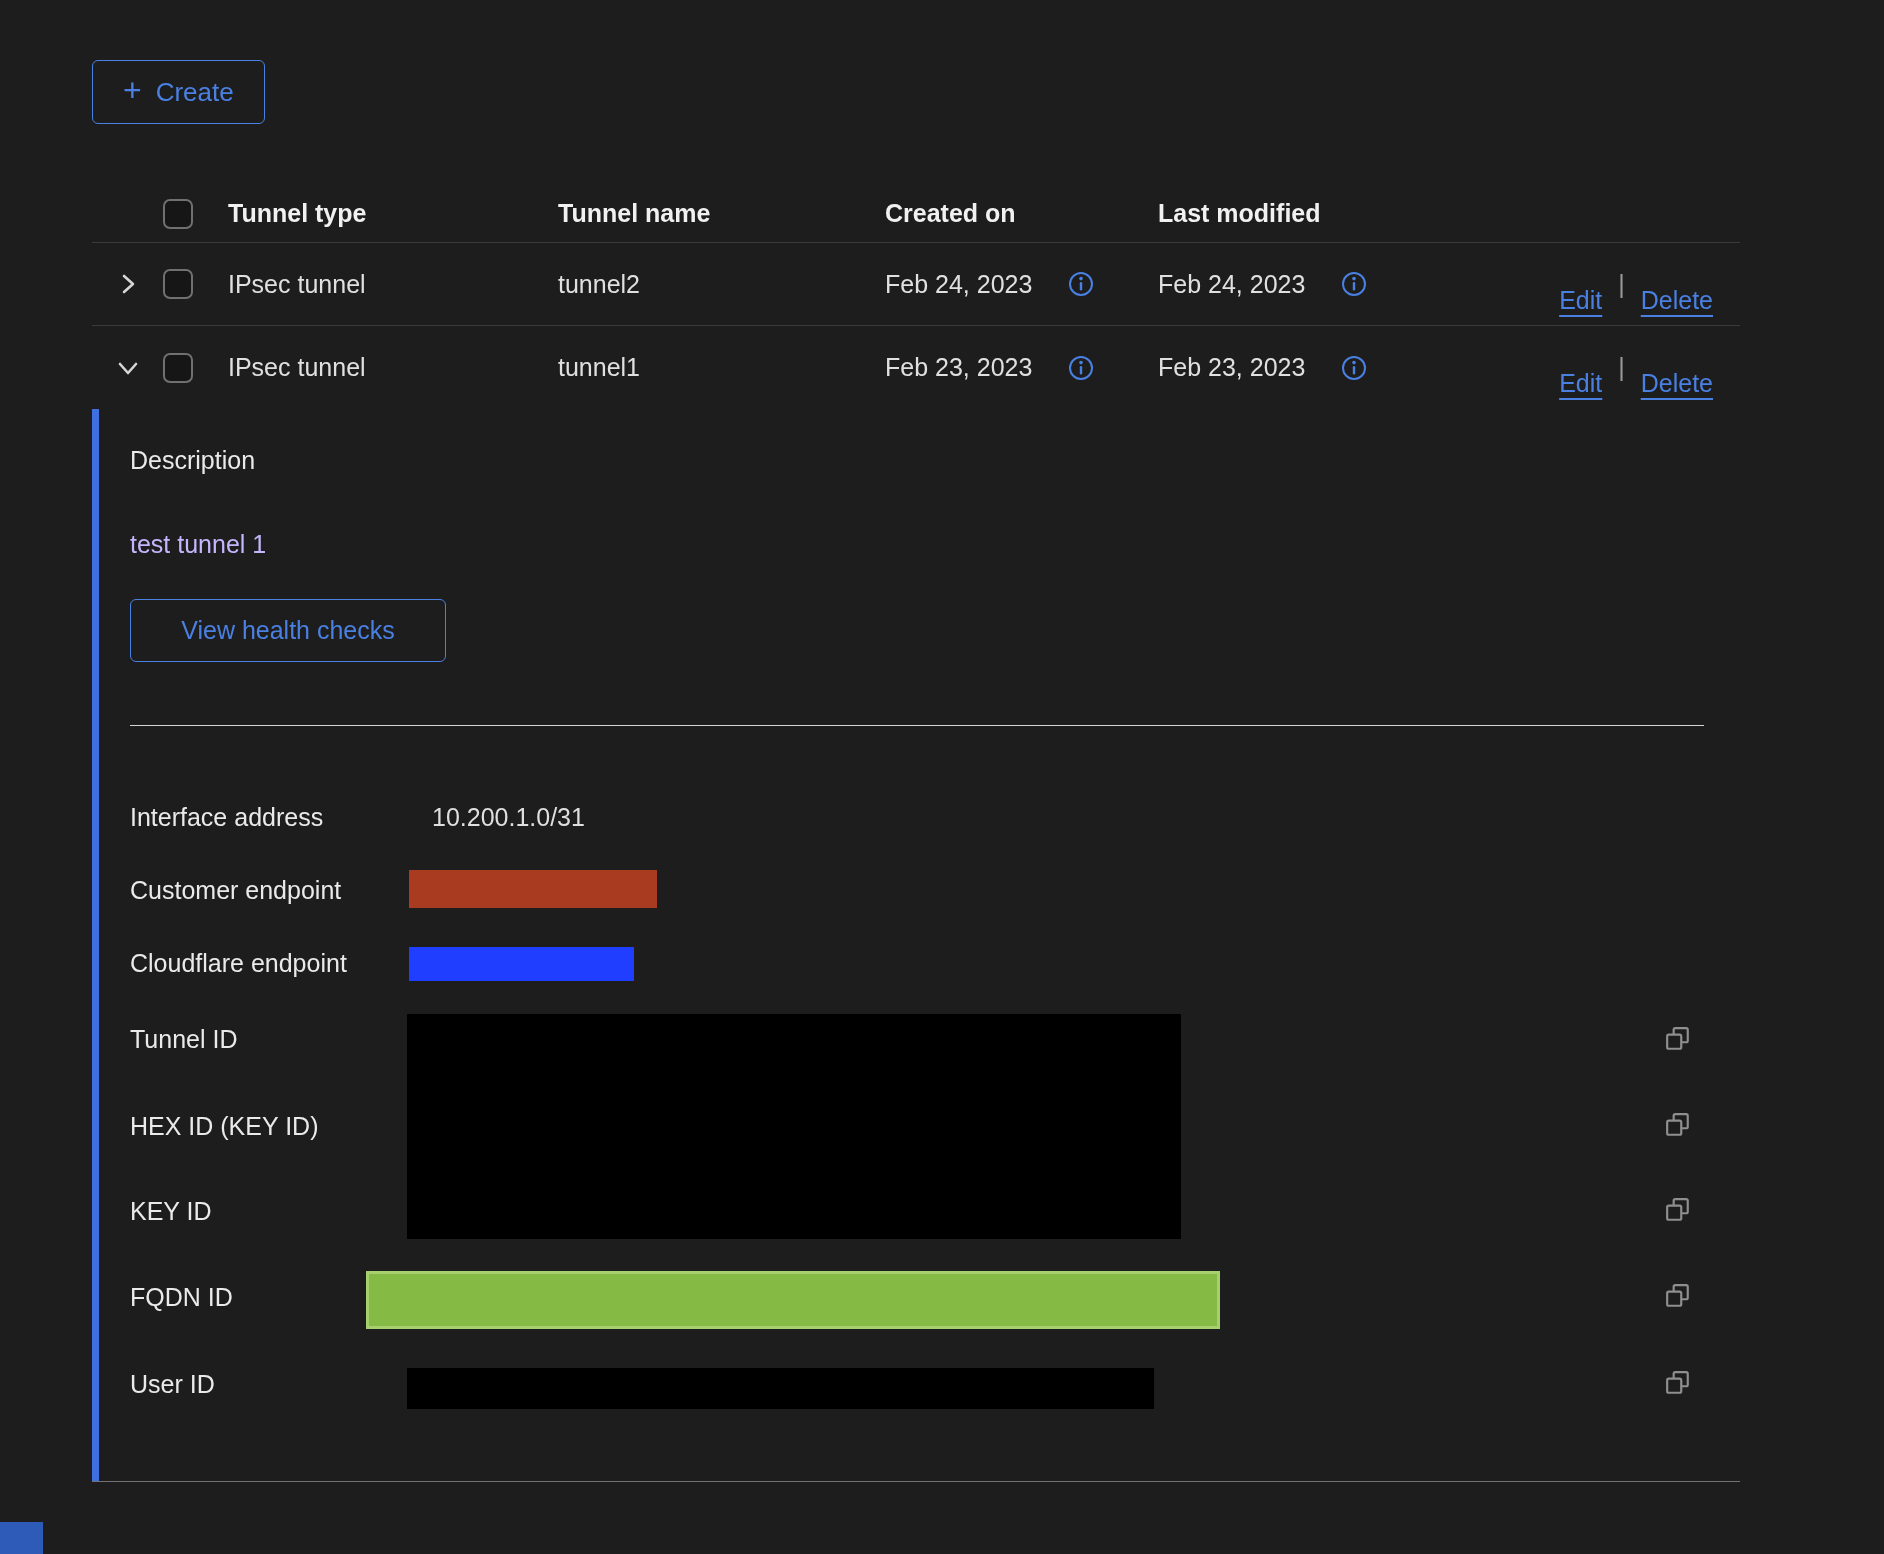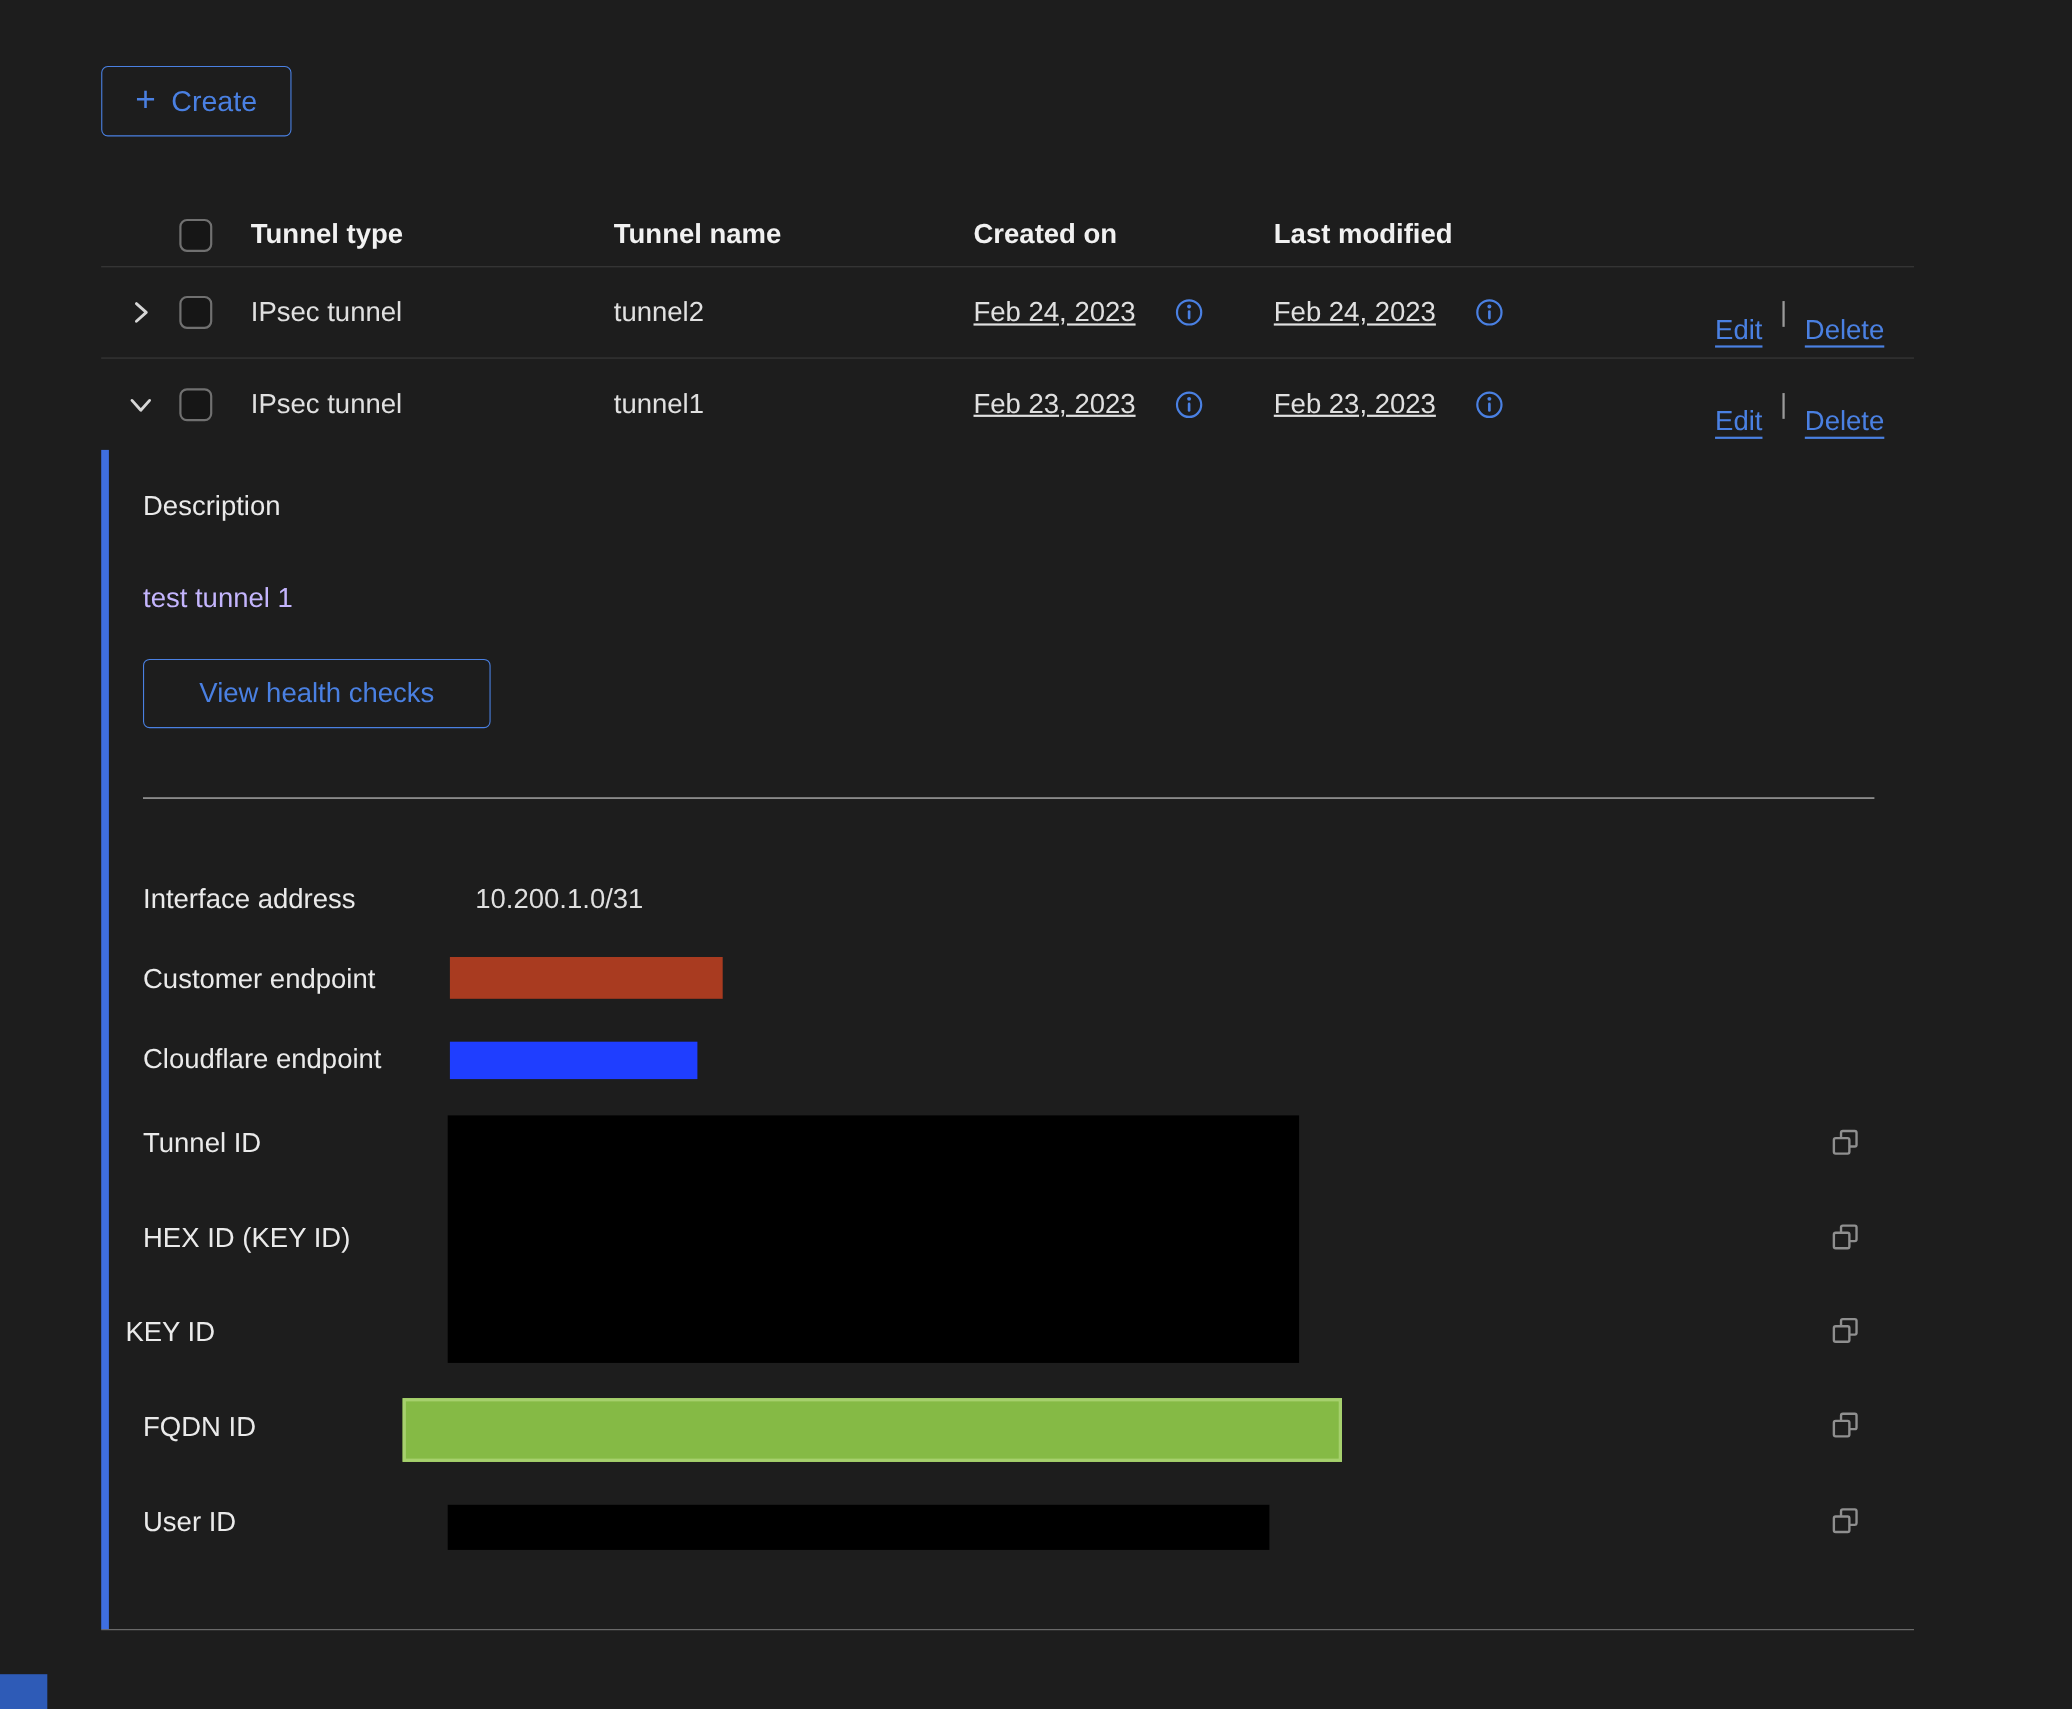--- a/index.html
+++ b/index.html
@@ -34,21 +34,21 @@
   .trow { height:83px; border-bottom:1px solid #3b3b3b; font-size:25px; color:#e0e0e0; }
   .trow.expanded { border-bottom:none; }
   .cell { display:flex; align-items:center; }
   .chev-cell { justify-content:center; cursor:pointer; }
   .checkbox {
     width:30px; height:30px; border:2px solid #707070; border-radius:7px;
     background:#161616; cursor:pointer; display:inline-block;
   }
   .chev path { stroke:#d6d6d6; stroke-width:2.6; fill:none; stroke-linecap:round; stroke-linejoin:round; }
   .chev.down { transform:rotate(90deg); }
-  .date-cell { gap:36px;text-decoration:underline; }
+  .date-cell { gap:36px; }
   .info .ring { fill:none; stroke:var(--accent-blue,#4a80e2); stroke-width:2; }
   .info .dot, .info .stem { fill:var(--accent-blue,#4a80e2); }
   .actions { justify-content:flex-end; gap:16px; padding-right:27px; }
   .actions a {
     color:var(--accent-blue,#4a80e2); text-decoration:underline;
     text-underline-offset:6px; cursor:pointer; font-size:25px;margin-top:32px;
   }
   .pipe { color:#9a9a9a; }
 
   
@@ -181,21 +181,21 @@
     <div class="fvalue" style="left:340px; top:393px;">10.200.1.0/31</div>
 
     <div class="flabel" style="left:38px; top:466px;">Customer endpoint</div>
     <div class="redact red"></div>
 
     <div class="flabel" style="left:38px; top:539px;">Cloudflare endpoint</div>
     <div class="redact blue"></div>
 
     <div class="flabel" style="left:38px; top:615px;">Tunnel ID</div>
     <div class="flabel" style="left:38px; top:702px;">HEX ID (KEY ID)</div>
-    <div class="flabel" style="left:22px; top:787px;">KEY ID</div>
+    <div class="flabel" style="left:38px; top:787px;">KEY ID</div>
     <div class="redact big-black"></div>
 
     <div class="flabel" style="left:38px; top:873px;">FQDN ID</div>
     <div class="redact green"></div>
 
     <div class="flabel" style="left:38px; top:960px;">User ID</div>
     <div class="redact user-black"></div>
 
     <svg class="copy" style="top:617px;" width="26" height="26" viewBox="0 0 24 24">
         <rect x="8" y="2" width="13" height="13" rx="1.5"></rect>

